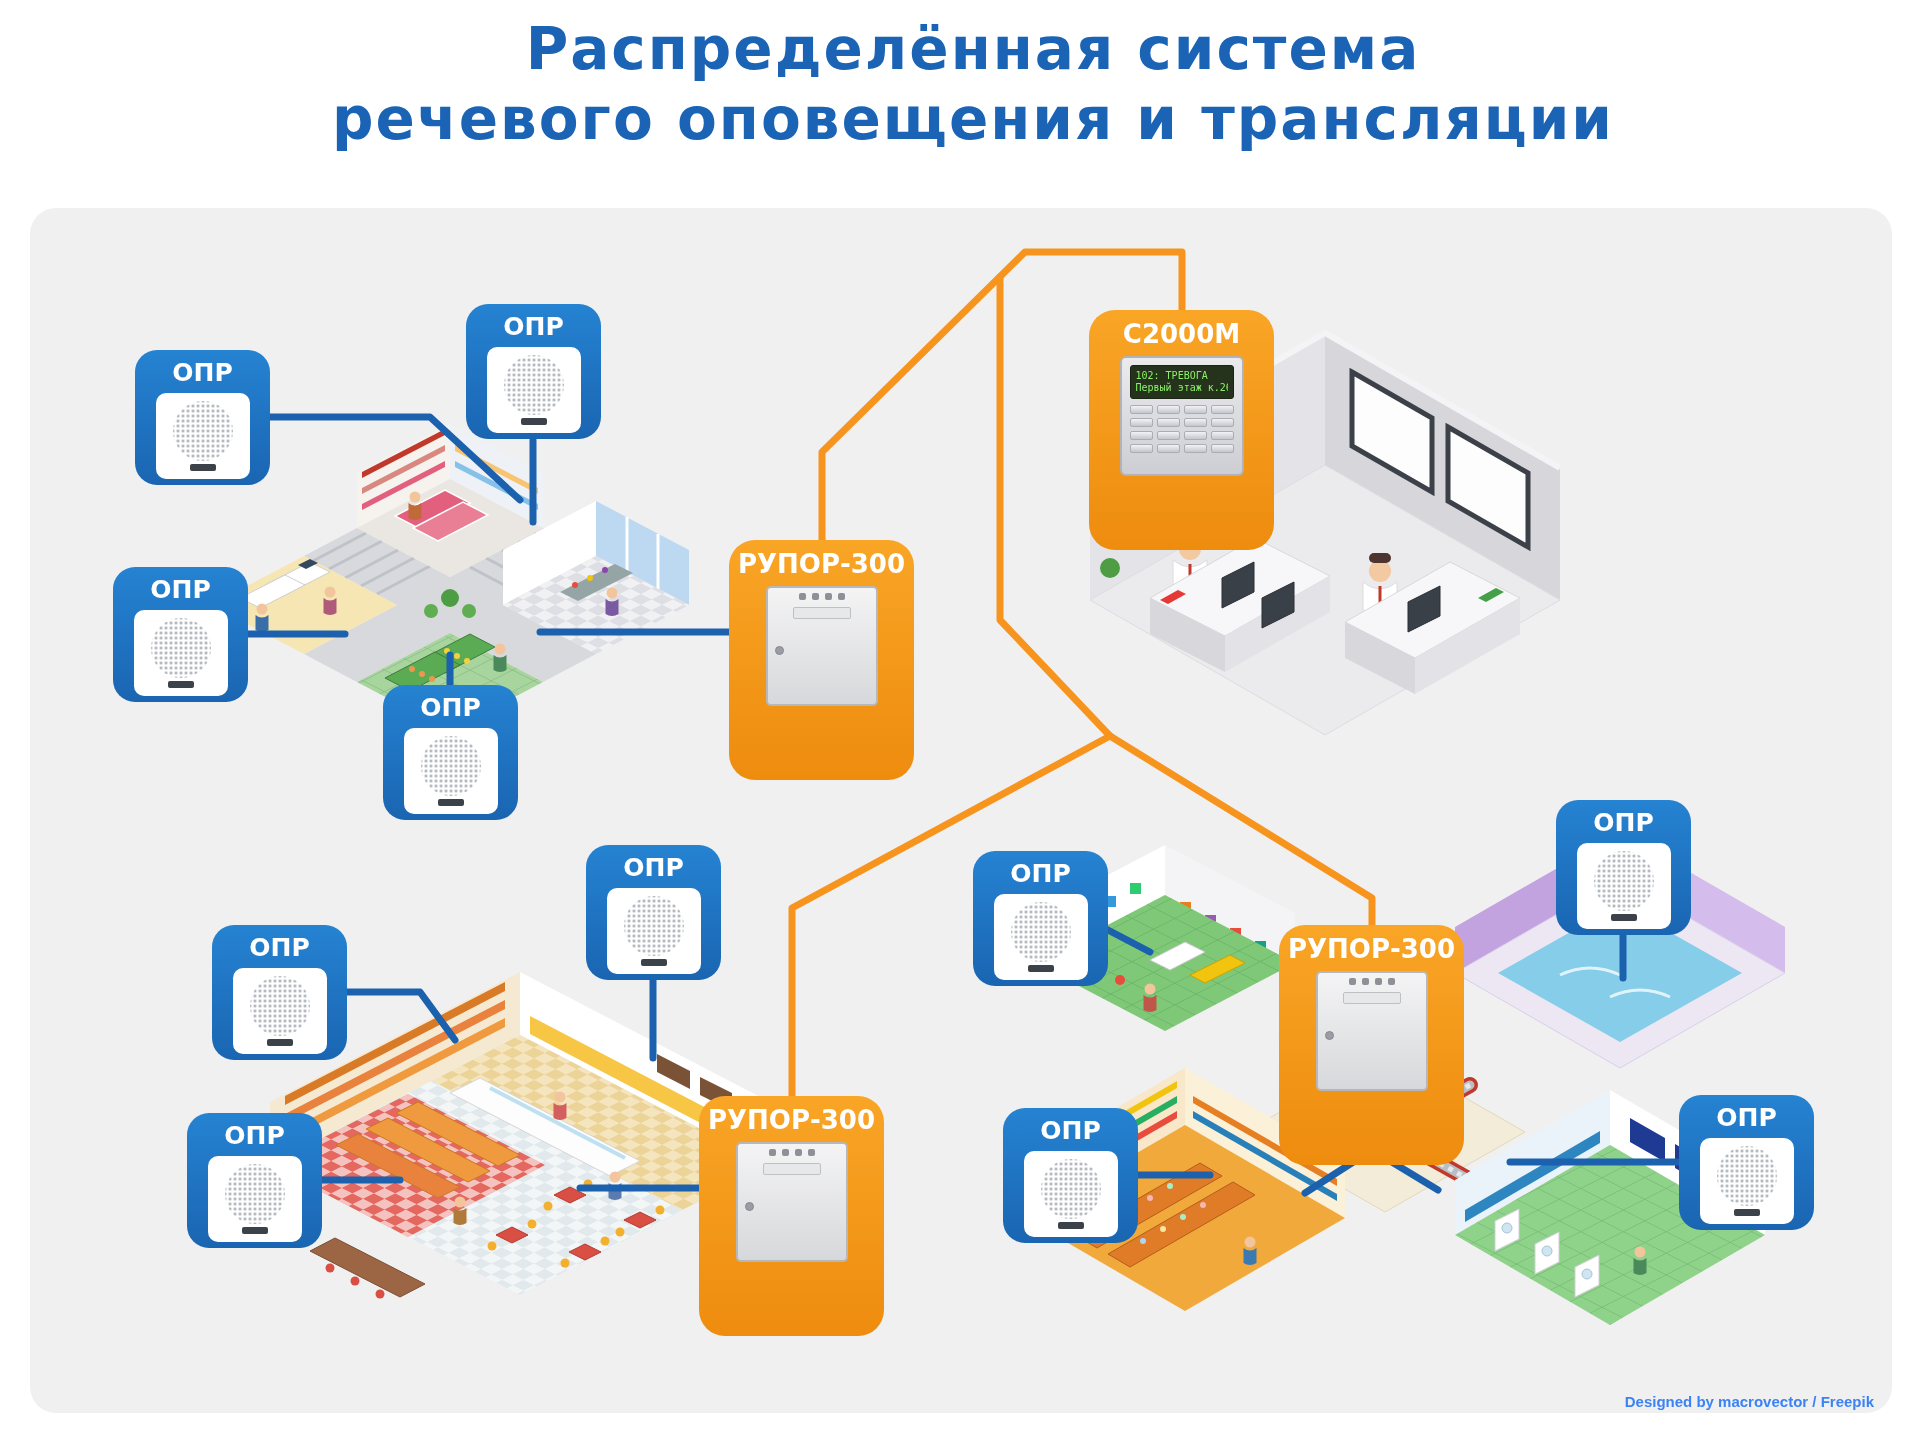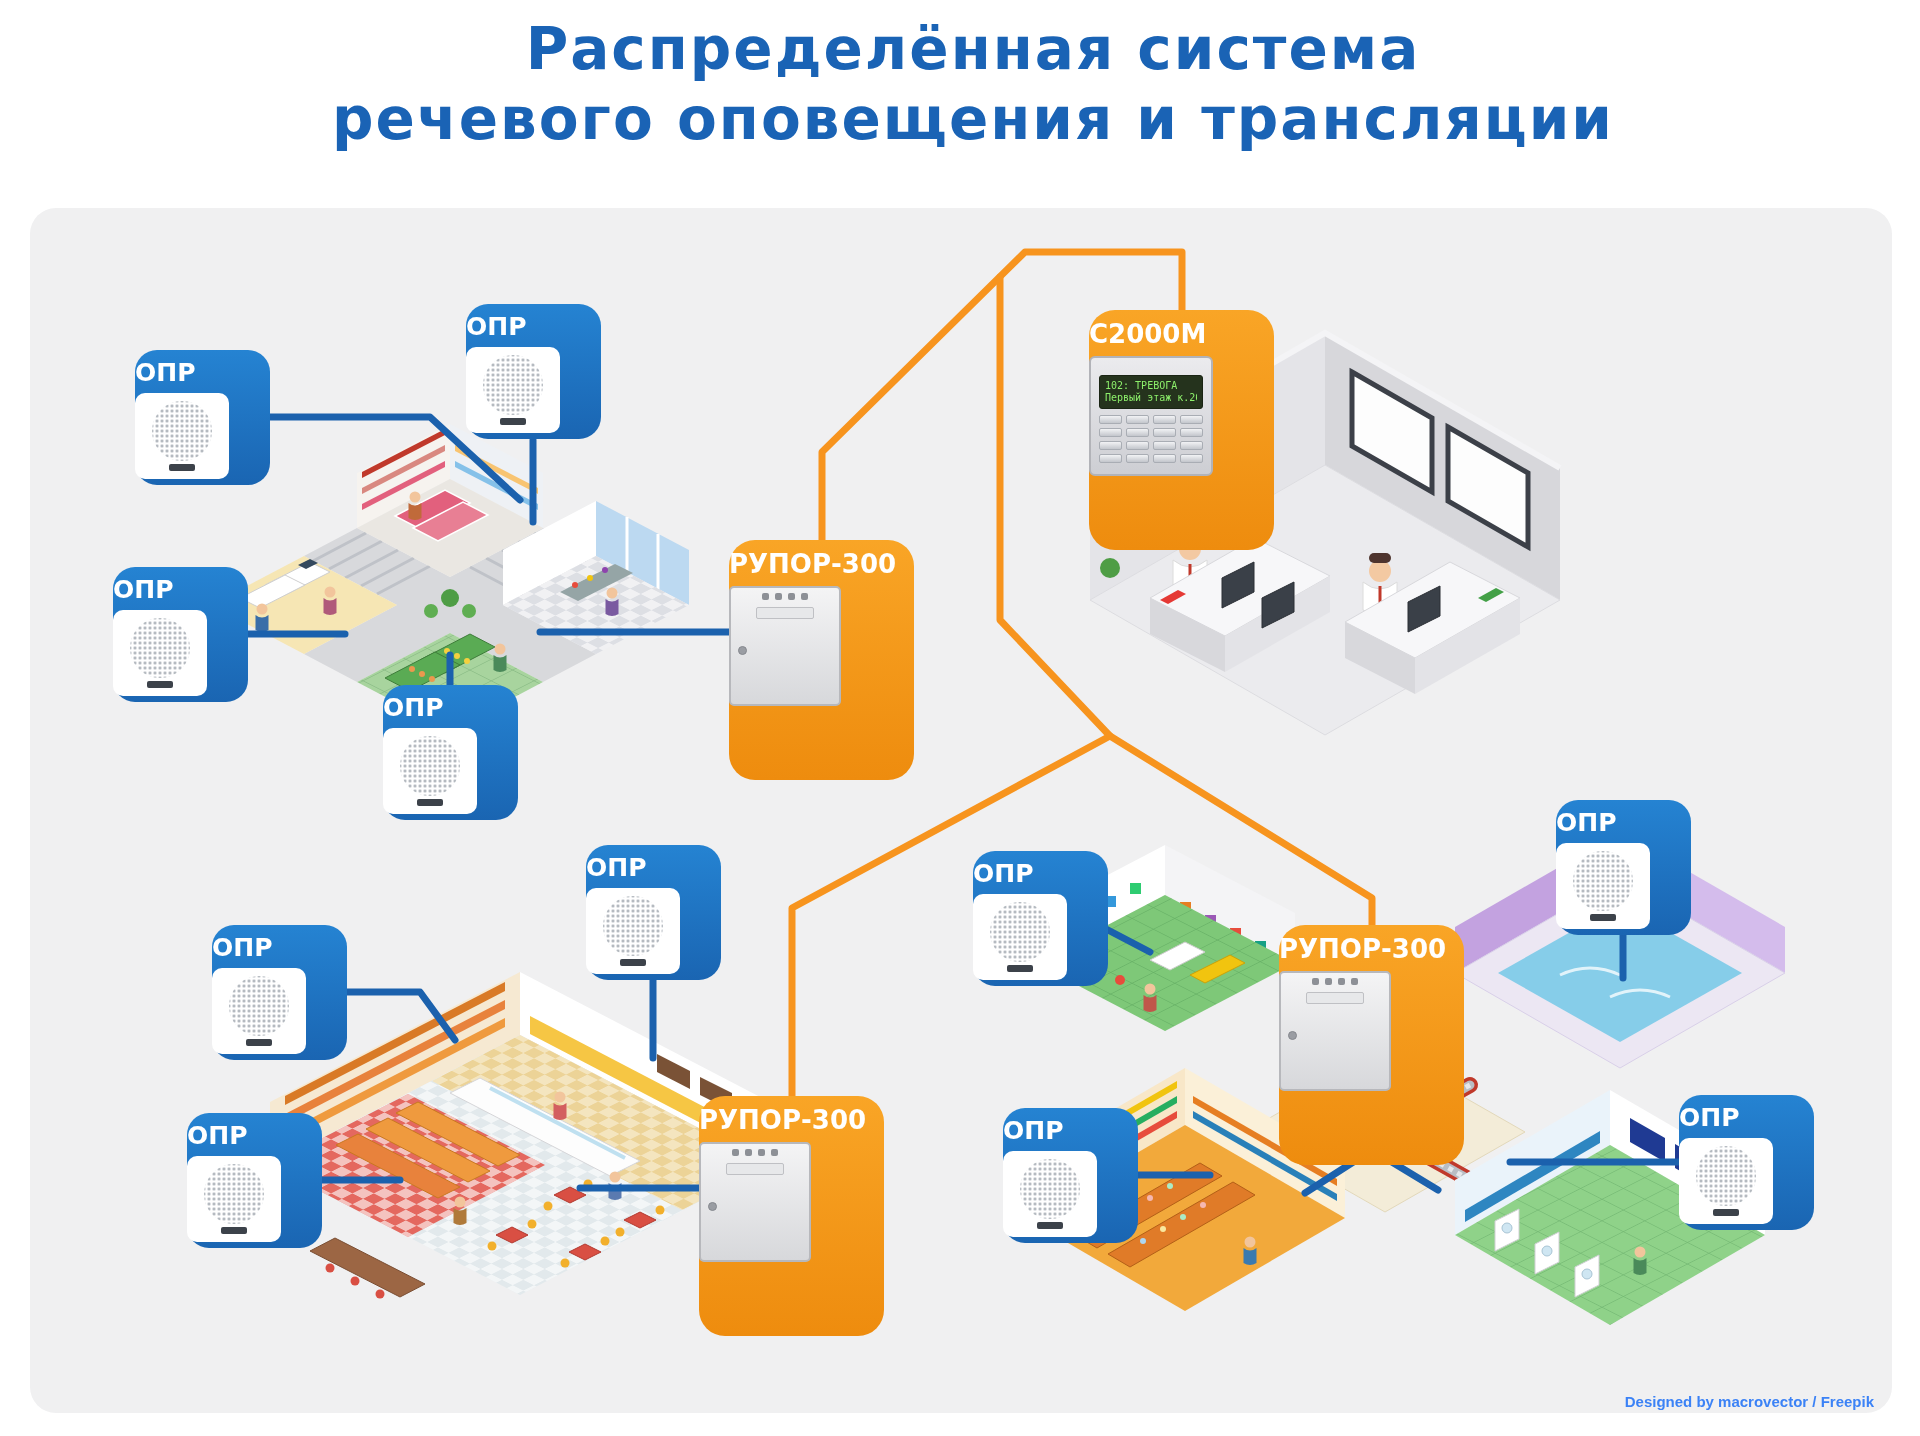--- a/index.html
+++ b/index.html
@@ -14,21 +14,21 @@
   }
   *{box-sizing:border-box;}
   body{margin:0;background:#ffffff;font-family:"Liberation Sans",sans-serif;}
   .canvas{position:relative;width:1920px;height:1436px;background:#fff;overflow:hidden;}
   .scene-svg{position:absolute;left:0;top:0;z-index:1;}
   .title{position:absolute;top:14px;left:13px;width:100%;text-align:center;z-index:6;
          color:var(--title-blue);font-family:"DejaVu Sans","Liberation Sans",sans-serif;font-weight:bold;}
   .title .t1,.title .t2{font-size:58px;line-height:70px;letter-spacing:2px;}
   .credit{position:absolute;right:46px;bottom:26px;z-index:6;font-size:15px;font-weight:bold;color:#3b82f6;}
 
-  .badge{position:absolute;display:flex;flex-direction:column;align-items:flex-start;z-index:5;
+  .badge{position:absolute;display:flex;flex-direction:column;align-items:center;z-index:5;
          font-family:"DejaVu Sans","Liberation Sans",sans-serif;}
   .badge-label{font-weight:bold;color:#fff;font-size:25px;line-height:1;padding:10px 0 8px;white-space:nowrap;}
   .opr{width:135px;height:135px;border-radius:22px;
        background:linear-gradient(180deg,var(--badge-blue-light),var(--badge-blue));}
   .speaker-card{width:94px;height:86px;background:#fff;border-radius:10px;
        display:flex;flex-direction:column;align-items:center;justify-content:center;gap:3px;}
   .grille{width:60px;height:60px;border-radius:50%;
        background-image:radial-gradient(#a9afb6 1.3px,transparent 1.5px);
        background-size:5px 5px;background-position:center;}
   .brand-strip{width:26px;height:7px;background:#3c424a;border-radius:2px;}
@@ -39,21 +39,21 @@
   .cabinet{width:112px;height:120px;background:linear-gradient(180deg,#f4f4f5,#d7d8db);
        border:2px solid #b7b8bc;border-radius:5px;position:relative;}
   .pins{position:absolute;top:5px;left:50%;transform:translateX(-50%);display:flex;gap:6px;}
   .pins span{width:7px;height:7px;background:#8d9096;border-radius:2px;display:block;}
   .cab-plate{position:absolute;top:19px;left:50%;transform:translateX(-50%);
        width:58px;height:12px;background:#e7e8ea;border:1px solid #bfc0c4;border-radius:2px;}
   .cab-lock{position:absolute;left:7px;top:58px;width:9px;height:9px;border-radius:50%;
        background:#9a9da3;border:1px solid #85888e;}
 
   .device{width:124px;height:120px;background:linear-gradient(180deg,#ebebee,#cdced3);
-       border:2px solid #b2b3b8;border-radius:6px;padding:17px 8px;}
+       border:2px solid #b2b3b8;border-radius:6px;padding:7px 8px;}
   .lcd{background:#25331d;border-radius:3px;padding:4px 5px;border:1px solid #1a2414;}
   .lcd-line{color:#8df06b;font-family:"DejaVu Sans Mono","Liberation Mono",monospace;
        font-size:10px;line-height:12px;white-space:nowrap;overflow:hidden;}
   .keypad{margin-top:6px;display:grid;grid-template-columns:repeat(4,1fr);gap:4px;}
   .keypad .key{height:9px;background:linear-gradient(180deg,#f2f3f5,#c3c6cc);
        border-radius:2px;border:1px solid #a9adb4;}
 </style>
 </head>
 <body>
 

